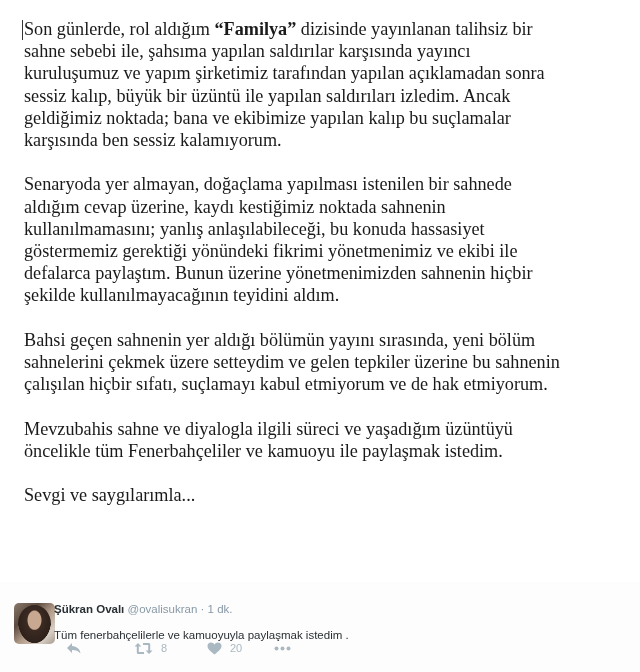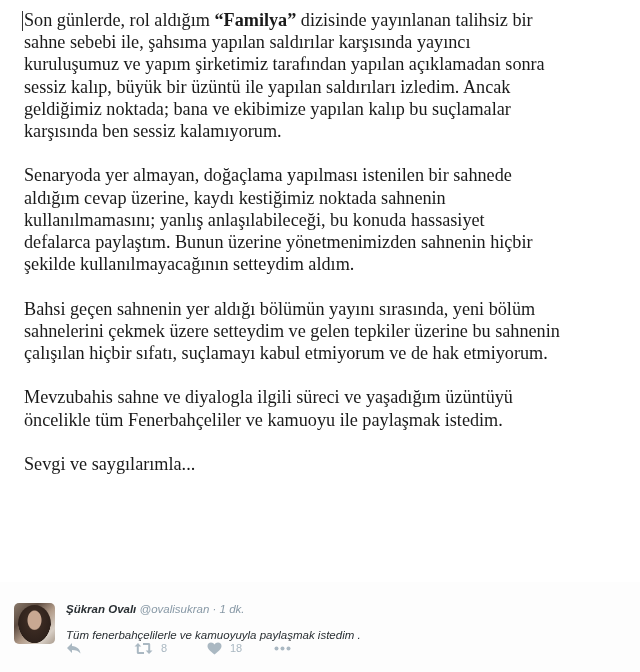--- a/index.html
+++ b/index.html
@@ -17,21 +17,21 @@
       position: absolute;
       left: 0;
       top: 0;
       width: 640px;
       height: 582px;
       background: #ffffff;
     }
     .statement-body {
       position: absolute;
       left: 24px;
-      top: 9px;
+      top: 18px;
       width: 610px;
       font-family: "Liberation Serif", serif;
       font-size: 18.2px;
       line-height: 22.2px;
       color: #1a1a1a;
     }
     .para {
       margin: 0 0 22.2px 0;
     }
     .line {
@@ -70,25 +70,24 @@
       position: absolute;
       left: 4px;
       top: 2px;
       width: 33px;
       height: 38px;
       border-radius: 50% 50% 30% 30%;
       background: radial-gradient(ellipse at 50% 40%, #c9a892 0%, #c9a892 28%, #3a2a22 32%, #2e211b 70%, transparent 72%);
     }
     .tweet-content {
       position: absolute;
-      left: 66px;
+      left: 54px;
       top: 20px;
       width: 560px;
       font-family: "Liberation Sans", sans-serif;
-      font-style: italic;
     }
     .tweet-header {
       font-size: 11.5px;
       line-height: 15px;
       white-space: nowrap;
     }
     .tweet-name {
       font-weight: bold;
       color: #292f33;
     }
@@ -142,22 +141,23 @@
       <span class="line">kuruluşumuz ve yapım şirketimiz tarafından yapılan açıklamadan sonra</span>
       <span class="line">sessiz kalıp, büyük bir üzüntü ile yapılan saldırıları izledim. Ancak</span>
       <span class="line">geldiğimiz noktada; bana ve ekibimize yapılan kalıp bu suçlamalar</span>
       <span class="line">karşısında ben sessiz kalamıyorum.</span>
     </p>
 
     <p class="para">
       <span class="line">Senaryoda yer almayan, doğaçlama yapılması istenilen bir sahnede</span>
       <span class="line">aldığım cevap üzerine, kaydı kestiğimiz noktada sahnenin</span>
       <span class="line">kullanılmamasını; yanlış anlaşılabileceği, bu konuda hassasiyet</span>
+      <span class="line">göstermemiz gerektiği yönündeki fikrimi yönetmenimiz ve ekibi ile</span>
       <span class="line">defalarca paylaştım. Bunun üzerine yönetmenimizden sahnenin hiçbir</span>
-      <span class="line">şekilde kullanılmayacağının setteydim aldım.</span>
+      <span class="line">şekilde kullanılmayacağının teyidini aldım.</span>
     </p>
 
     <p class="para">
       <span class="line">Bahsi geçen sahnenin yer aldığı bölümün yayını sırasında, yeni bölüm</span>
       <span class="line">sahnelerini çekmek üzere setteydim ve gelen tepkiler üzerine bu sahnenin</span>
       <span class="line">çalışılan hiçbir sıfatı, suçlamayı kabul etmiyorum ve de hak etmiyorum.</span>
     </p>
 
     <p class="para">
       <span class="line">Mevzubahis sahne ve diyalogla ilgili süreci ve yaşadığım üzüntüyü</span>
@@ -203,21 +203,21 @@
       </span>
       <span class="count">8</span>
     </div>
 
     <div class="action act-like">
       <span>
         <svg width="15" height="13" viewBox="0 0 15 13">
           <path d="M7.5 12.5 C3 9 0.5 6.8 0.5 4 C0.5 2 2 0.5 4 0.5 C5.5 0.5 6.8 1.3 7.5 2.6 C8.2 1.3 9.5 0.5 11 0.5 C13 0.5 14.5 2 14.5 4 C14.5 6.8 12 9 7.5 12.5 Z" fill="#aab8c2"></path>
         </svg>
       </span>
-      <span class="count">18</span>
+      <span class="count">20</span>
     </div>
 
     <div class="action act-more">
       <span>
         <svg width="17" height="5" viewBox="0 0 17 5">
           <circle cx="2.5" cy="2.5" r="2" fill="#aab8c2"></circle>
           <circle cx="8.5" cy="2.5" r="2" fill="#aab8c2"></circle>
           <circle cx="14.5" cy="2.5" r="2" fill="#aab8c2"></circle>
         </svg>
       </span>

